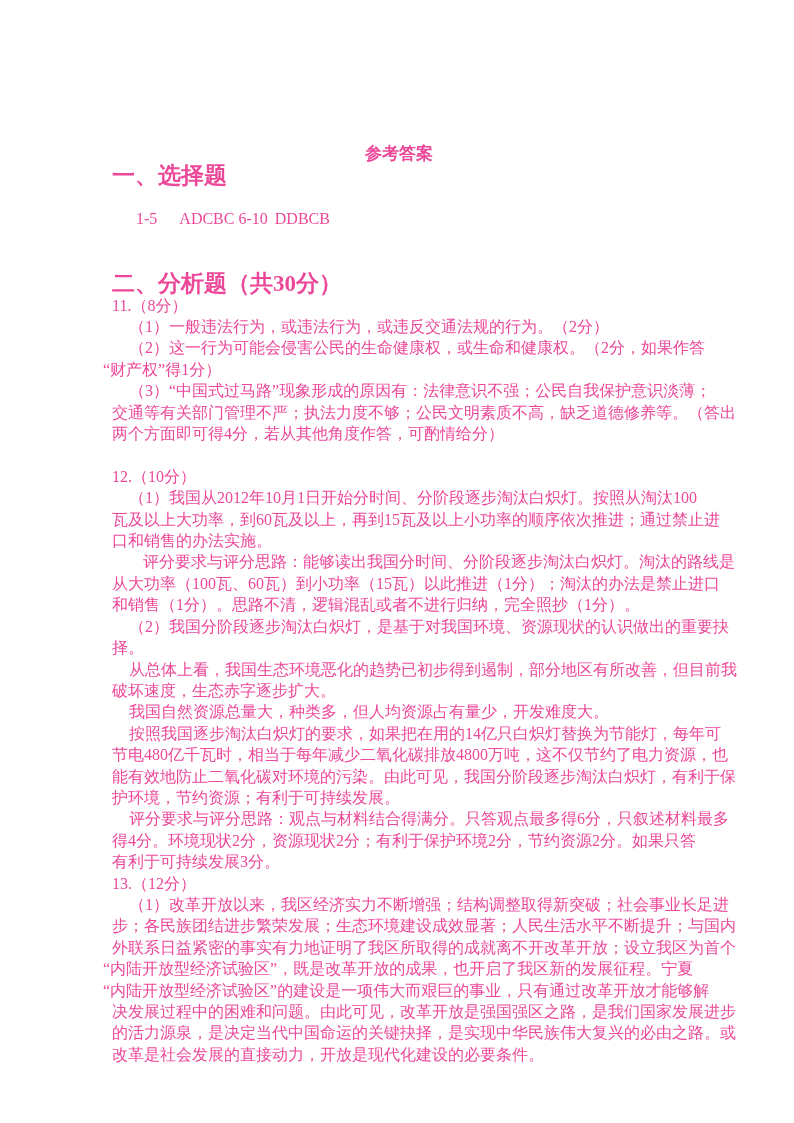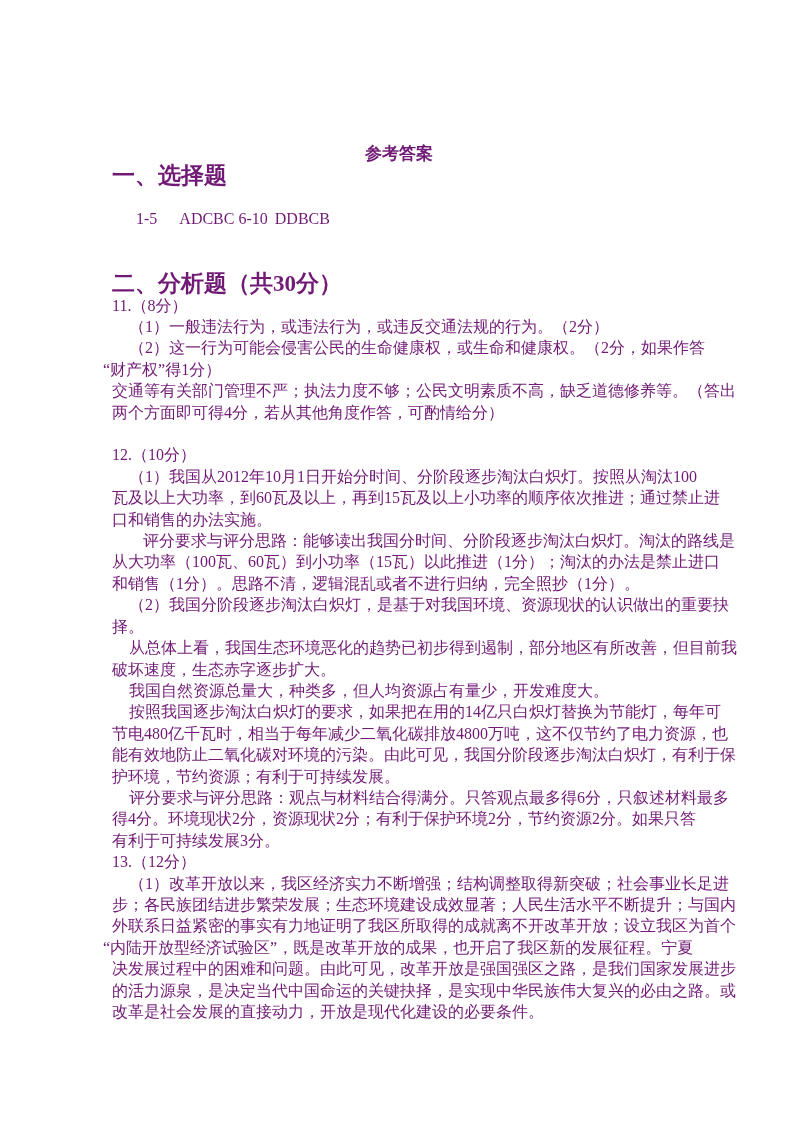--- a/index.html
+++ b/index.html
@@ -5,21 +5,21 @@
   html, body {
     margin: 0;
     padding: 0;
     background: #ffffff;
   }
   .page {
     position: relative;
     width: 794px;
     height: 1123px;
     background: #ffffff;
-    color: #701a75;
+    color: #ec4899;
     font-family: "Liberation Serif", "DejaVu Serif", serif;
     overflow: hidden;
   }
   .content {
     padding: 143px 108px 0 112px;
   }
   .line {
     font-size: 16px;
     line-height: 21.4px;
     white-space: pre;
@@ -59,20 +59,21 @@
     </div>
 
     <div class="blank"></div>
 
     <div class="line heading">二、分析题（共30分）</div>
 
     <div class="line">11.（8分）</div>
     <div class="line ind1">（1）一般违法行为，或违法行为，或违反交通法规的行为。（2分）</div>
     <div class="line ind1">（2）这一行为可能会侵害公民的生命健康权，或生命和健康权。（2分，如果作答</div>
     <div class="line hang">“财产权”得1分）</div>
+    <div class="line ind1">（3）“中国式过马路”现象形成的原因有：法律意识不强；公民自我保护意识淡薄；</div>
     <div class="line">交通等有关部门管理不严；执法力度不够；公民文明素质不高，缺乏道德修养等。（答出</div>
     <div class="line">两个方面即可得4分，若从其他角度作答，可酌情给分）</div>
 
     <div class="blank"></div>
 
     <div class="line">12.（10分）</div>
     <div class="line ind1">（1）我国从2012年10月1日开始分时间、分阶段逐步淘汰白炽灯。按照从淘汰100</div>
     <div class="line">瓦及以上大功率，到60瓦及以上，再到15瓦及以上小功率的顺序依次推进；通过禁止进</div>
     <div class="line">口和销售的办法实施。</div>
     <div class="line bold ind2">评分要求与评分思路：能够读出我国分时间、分阶段逐步淘汰白炽灯。淘汰的路线是</div>
@@ -89,18 +90,19 @@
     <div class="line">护环境，节约资源；有利于可持续发展。</div>
     <div class="line bold ind1">评分要求与评分思路：观点与材料结合得满分。只答观点最多得6分，只叙述材料最多</div>
     <div class="line bold">得4分。环境现状2分，资源现状2分；有利于保护环境2分，节约资源2分。如果只答</div>
     <div class="line bold">有利于可持续发展3分。</div>
 
     <div class="line">13.（12分）</div>
     <div class="line ind1">（1）改革开放以来，我区经济实力不断增强；结构调整取得新突破；社会事业长足进</div>
     <div class="line">步；各民族团结进步繁荣发展；生态环境建设成效显著；人民生活水平不断提升；与国内</div>
     <div class="line">外联系日益紧密的事实有力地证明了我区所取得的成就离不开改革开放；设立我区为首个</div>
     <div class="line hang">“内陆开放型经济试验区”，既是改革开放的成果，也开启了我区新的发展征程。宁夏</div>
+    <div class="line hang">“内陆开放型经济试验区”的建设是一项伟大而艰巨的事业，只有通过改革开放才能够解</div>
     <div class="line">决发展过程中的困难和问题。由此可见，改革开放是强国强区之路，是我们国家发展进步</div>
     <div class="line">的活力源泉，是决定当代中国命运的关键抉择，是实现中华民族伟大复兴的必由之路。或</div>
     <div class="line">改革是社会发展的直接动力，开放是现代化建设的必要条件。</div>
 
   </div>
 </div>
 
 </body></html>

